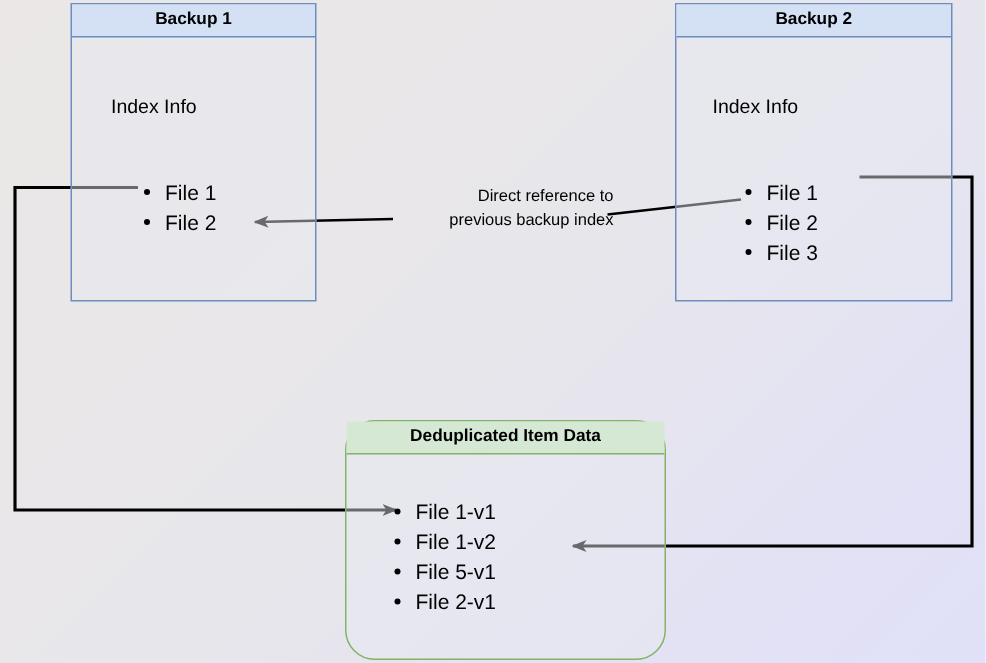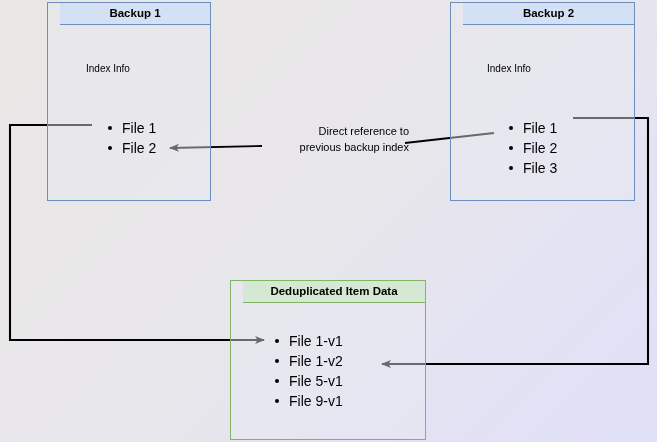--- a/index.html
+++ b/index.html
@@ -21,21 +21,20 @@
     overflow: hidden;
   }
 
   
   .node {
     position: absolute;
     box-sizing: border-box;
     border-style: solid;
     border-width: 1.5px;
     background: transparent;
-    padding-left: 12px;
   }
   .node-header {
     box-sizing: border-box;
     width: 100%;
     height: 22px;
     line-height: 21px;
     text-align: center;
     font-size: 11.5px;
     font-weight: bold;
     color: #000000;
@@ -52,21 +51,21 @@
   
   .node.blue { border-color: #6c8ebf; background-color: rgba(231,232,242,0.45); }
   .node.blue .node-header { background-color: #d4e1f5; border-bottom-color: #6c8ebf; }
 
   
   .node.green { border-color: #82b366; background-color: rgba(231,232,242,0.45); }
   .node.green .node-header { background-color: #d5e8d4; border-bottom-color: #82b366; }
 
   .index-label {
     position: absolute;
-    font-size: 10px;
+    font-size: 13px;
     color: #000000;
     white-space: nowrap;
   }
 
   ul.file-list {
     position: absolute;
     margin: 0;
     padding: 0;
     list-style: none;
   }
@@ -166,39 +165,39 @@
           <span>File 2</span>
         </li>
         <li>
           <span class="bullet"></span>
           <span>File 3</span>
         </li>
       </ul>
     </div>
   </div>
 
-  <div class="node green" style="left:230px; top:280px; width:196px; height:160px;">
+  <div class="node green" style="left:230px; top:280px; width:214px; height:160px;border-radius:20px;">
     <div class="node-header">Deduplicated Item Data</div>
     <div class="node-body">
       <ul class="file-list" style="left:32px; top:28px;">
         <li>
           <span class="bullet"></span>
           <span>File 1-v1</span>
         </li>
         <li>
           <span class="bullet"></span>
           <span>File 1-v2</span>
         </li>
         <li>
           <span class="bullet"></span>
           <span>File 5-v1</span>
         </li>
         <li>
           <span class="bullet"></span>
-          <span>File 9-v1</span>
+          <span>File 2-v1</span>
         </li>
       </ul>
     </div>
   </div>
 
   <div class="edge-label" style="left:249px; top:123px; width:160px;">
     <div>Direct reference to</div>
     <div>previous backup index</div>
   </div>
 

